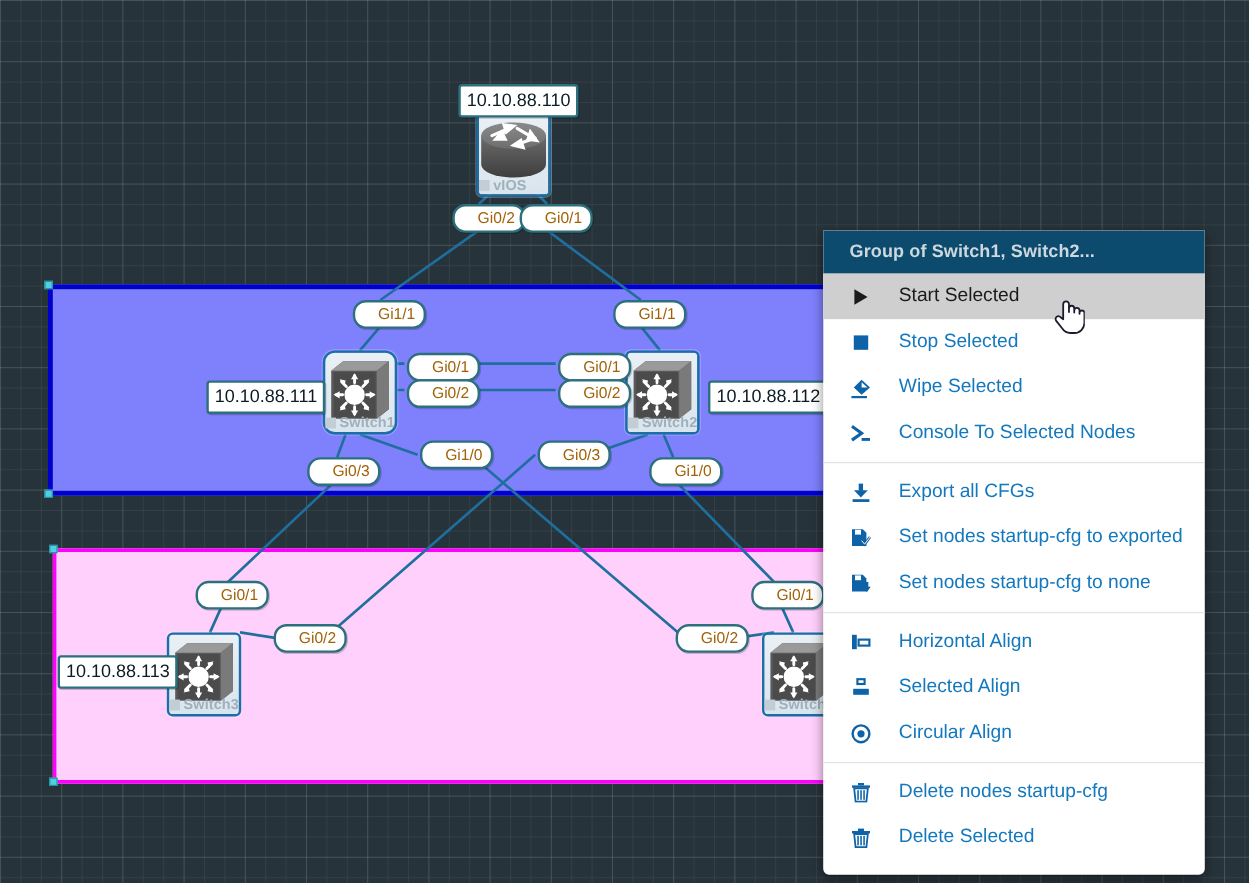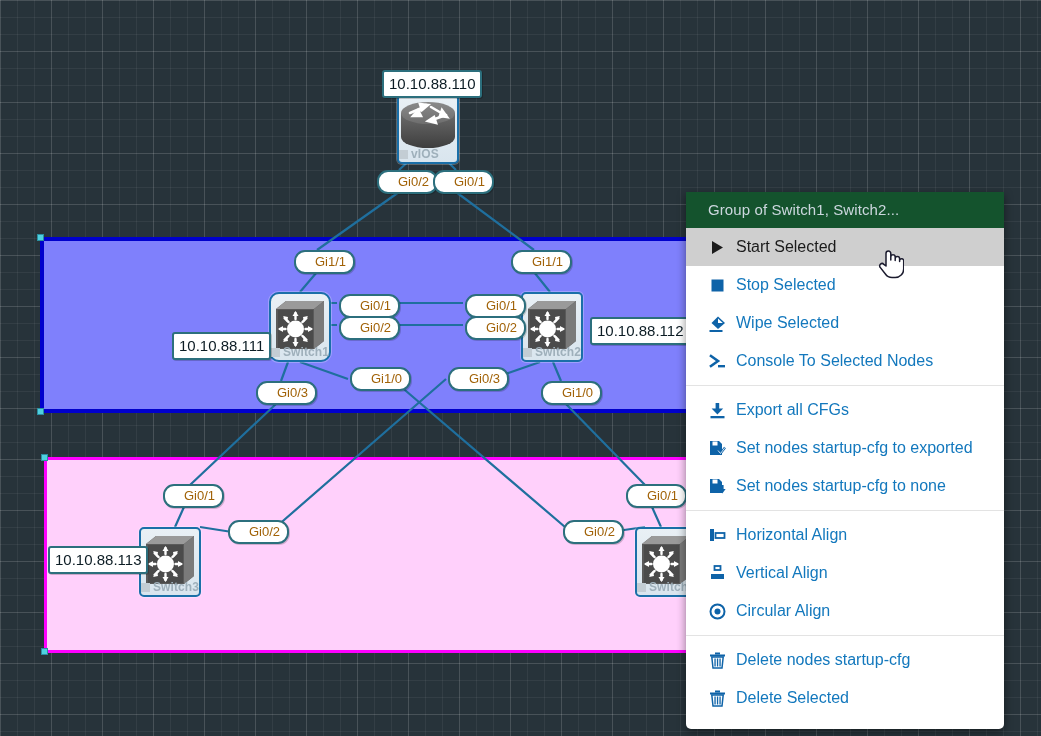--- a/index.html
+++ b/index.html
@@ -132,31 +132,31 @@
     left: 686px;
     top: 192px;
     width: 318px;
     background: #ffffff;
     border-radius: 0 0 5px 5px;
     box-shadow: 0 3px 10px rgba(0,0,0,0.45);
     overflow: hidden;
     z-index: 40;
   }
   #ctxmenu .mhead {
-    background: #14532d;
+    background: #0c4a6e;
     color: #ccd7de;
     font-size: 15px;
-    font-weight: normal;
+    font-weight: bold;
     padding: 9px 14px 10px 22px;
     letter-spacing: 0.1px;
   }
   .mitem {
     display: flex;
     align-items: center;
-    gap: 9px;
+    gap: 22px;
     padding: 9px 14px 9px 22px;
     font-size: 16px;
     color: #1378bd;
     cursor: default;
     line-height: 20px;
   }
   .mitem.hl {
     background: #cfcfcf;
     color: #1b1b1b;
   }
@@ -278,21 +278,21 @@
           <polygon points="36,45 31,44 32,39"></polygon>
           <polygon points="36,19 31,20 32,25"></polygon>
           <polygon points="11,45 16,44 15,39"></polygon>
         </g>
       </svg>
     </span>
     <span class="nlabel">
       <span class="sq"></span><span>Switch1</span>
     </span>
   </div>
-  <div class="ip" style="left:172px; top:332px;">10.10.88.111</div>
+  <div class="ip" style="left:172px; top:317px;">10.10.88.111</div>
 
   <div class="node" style="left:521px; top:292px;">
     <span class="glyph">
       <svg width="56" height="54" viewBox="0 0 56 54">
         <polygon points="4,12 14,4 52,4 52,44 42,52 4,52" fill="#5a5a5a"></polygon>
         <polygon points="4,12 14,4 52,4 42,12" fill="#9a9a9a"></polygon>
         <polygon points="52,4 52,44 42,52 42,12" fill="#7a7a7a"></polygon>
         <rect x="6" y="13" width="35" height="38" fill="#4b4b4b"></rect>
         <g fill="#ffffff">
           <circle cx="23.5" cy="32" r="8.5"></circle>
@@ -502,21 +502,21 @@
     </span>
     <span>Horizontal Align</span>
   </div>
   <div class="mitem">
     <span class="mico">
       <svg width="17" height="17" viewBox="0 0 17 17">
         <rect x="5.5" y="1" width="6" height="4" fill="none" stroke="#0e63a8" stroke-width="1.8"></rect>
         <rect x="2" y="9" width="13" height="5" fill="#0e63a8"></rect>
       </svg>
     </span>
-    <span>Vertical Align</span>
+    <span>Selected Align</span>
   </div>
   <div class="mitem">
     <span class="mico">
       <svg width="17" height="17" viewBox="0 0 17 17">
         <circle cx="8.5" cy="8.5" r="7" fill="none" stroke="#0e63a8" stroke-width="2"></circle>
         <circle cx="8.5" cy="8.5" r="3" fill="#0e63a8"></circle>
       </svg>
     </span>
     <span>Circular Align</span>
   </div>

